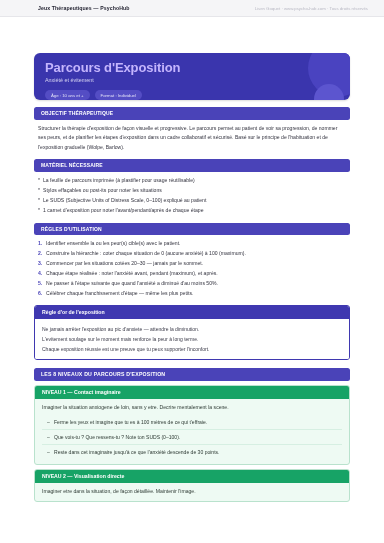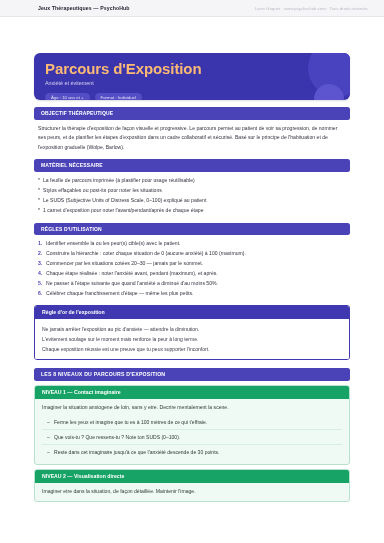--- a/index.html
+++ b/index.html
@@ -74,23 +74,23 @@
     position: absolute;
     right: 6px;
     bottom: -14px;
     width: 30px;
     height: 30px;
     border-radius: 50%;
     background: #5c55cf;
   }
   .hero-inner { position: relative; z-index: 2; }
   .hero-title {
-    font-size: 15px;
-    font-weight: bold;
-    color: #fdba74;
+    font-size: 13px;
+    font-weight: bold;
+    color: #c4b5fd;
     letter-spacing: -0.1px;
     line-height: 1.1;
   }
   .hero-sub {
     margin-top: 2px;
     font-size: 5.4px;
     color: #d4d1f2;
   }
   .hero-badges {
     margin-top: 7px;

